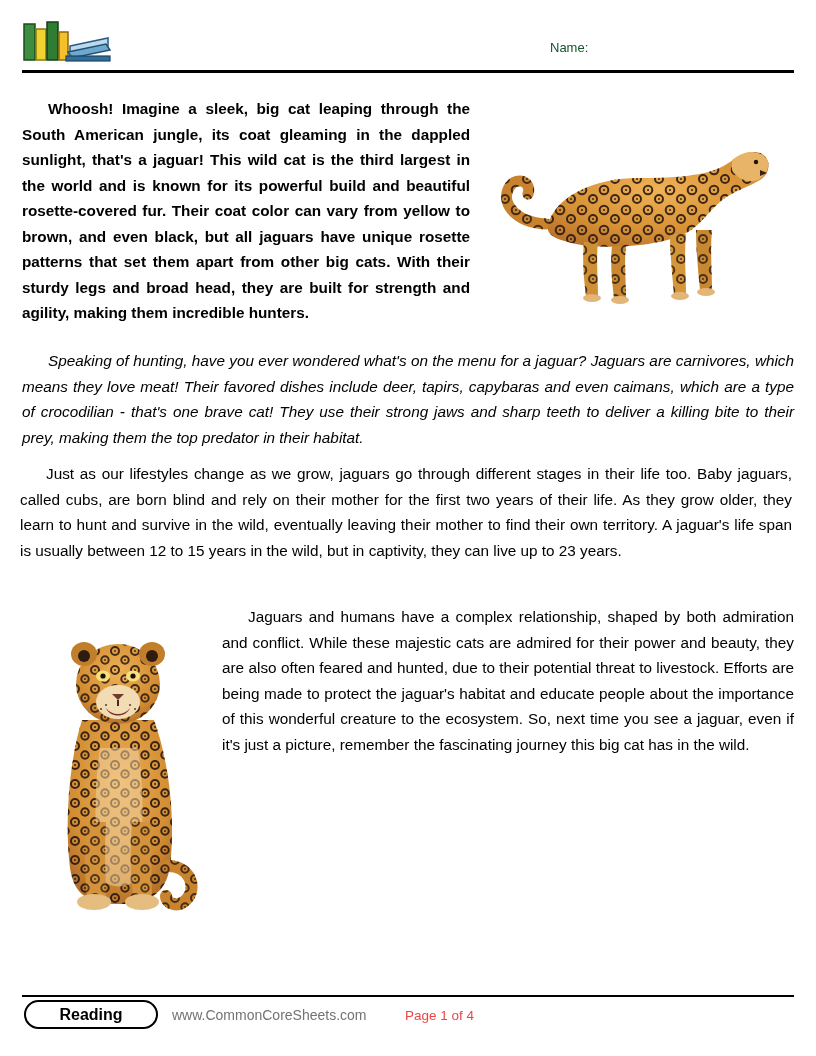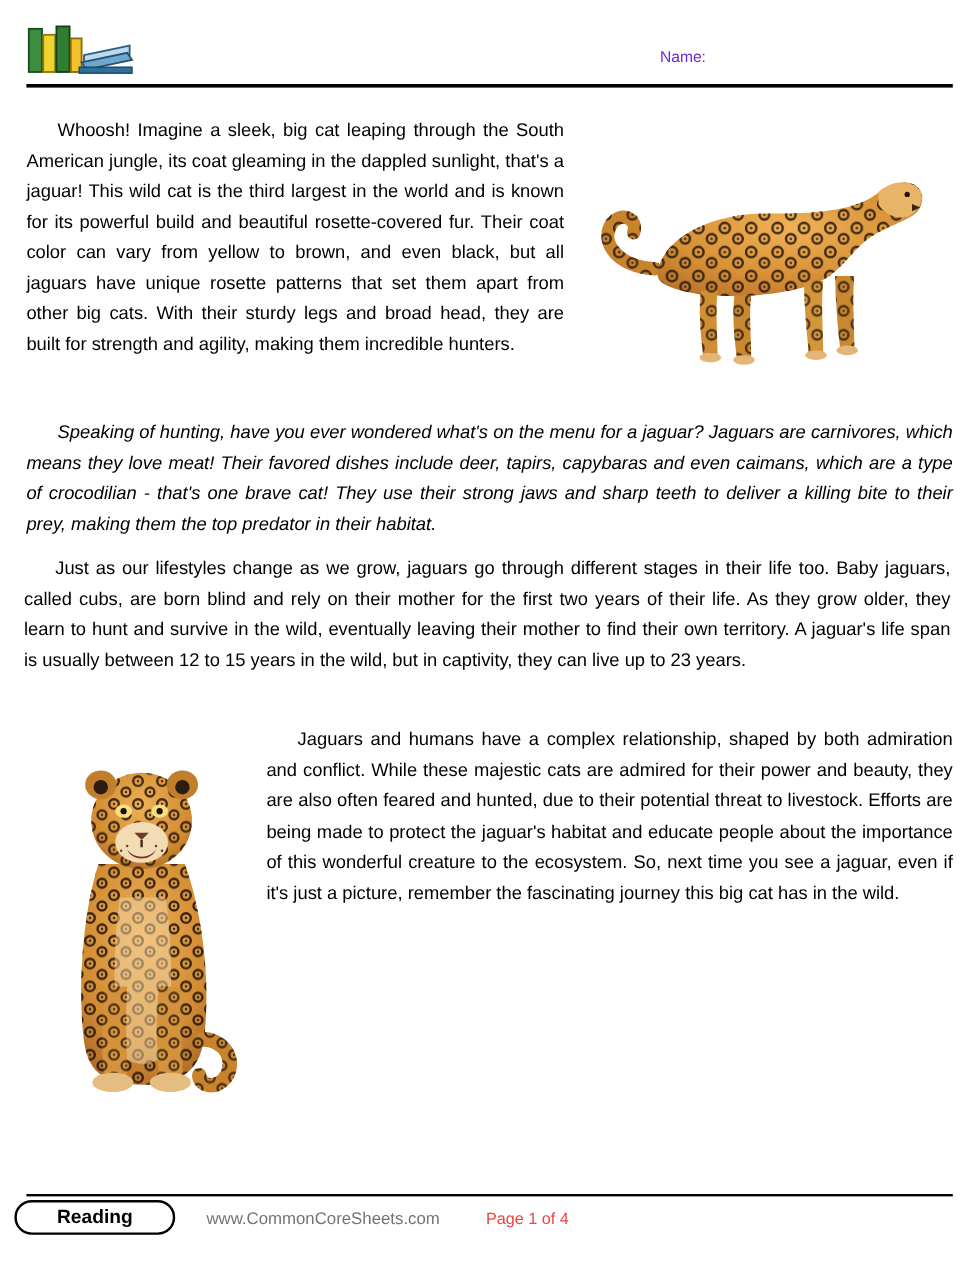--- a/index.html
+++ b/index.html
@@ -52,38 +52,39 @@
     width: 340px;
     text-align: center;
     font-size: 17px;
     color: #000;
   }
   .name-label {
     position: absolute;
     left: 528px;
     top: 22px;
     font-size: 13px;
-    color: #6d28d9;
+    color: #14532d;
   }
 
   
   .para {
     position: absolute;
     font-size: 15.3px;
     line-height: 25.5px;
     color: #000;
     text-align: justify;
     text-justify: inter-word;
   }
   .para .indent { display: inline-block; width: 26px; }
 
   #para1 {
     left: 22px;
     top: 96px;
     width: 448px;
+    font-weight: bold;
   }
   #para2 {
     left: 22px;
     top: 348px;
     width: 772px;
     font-style: italic;
   }
   #para3 {
     left: 20px;
     top: 461px;
@@ -116,21 +117,21 @@
   .footer-rule {
     position: absolute;
     left: 22px;
     top: 995px;
     width: 772px;
     height: 2px;
     background: #000;
   }
   .reading-pill {
     position: absolute;
-    left: 12px;
+    left: 24px;
     top: 1000px;
     width: 134px;
     height: 29px;
     border: 2px solid #000;
     border-radius: 15px;
     background: #fff;
     box-sizing: border-box;
   }
   .reading-pill span {
     display: block;

